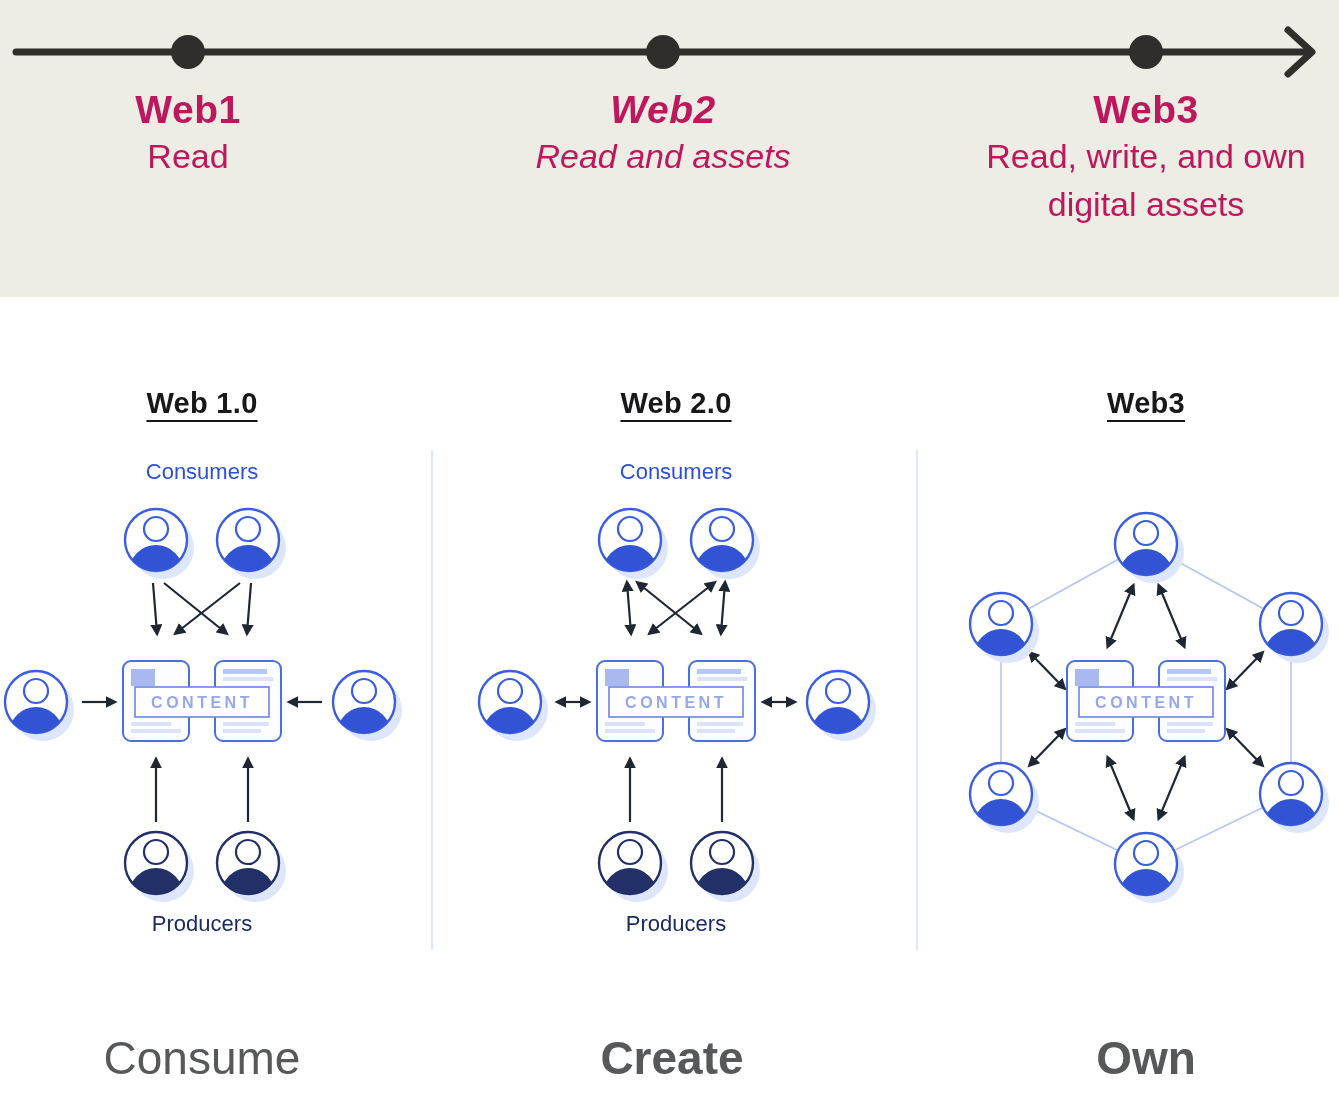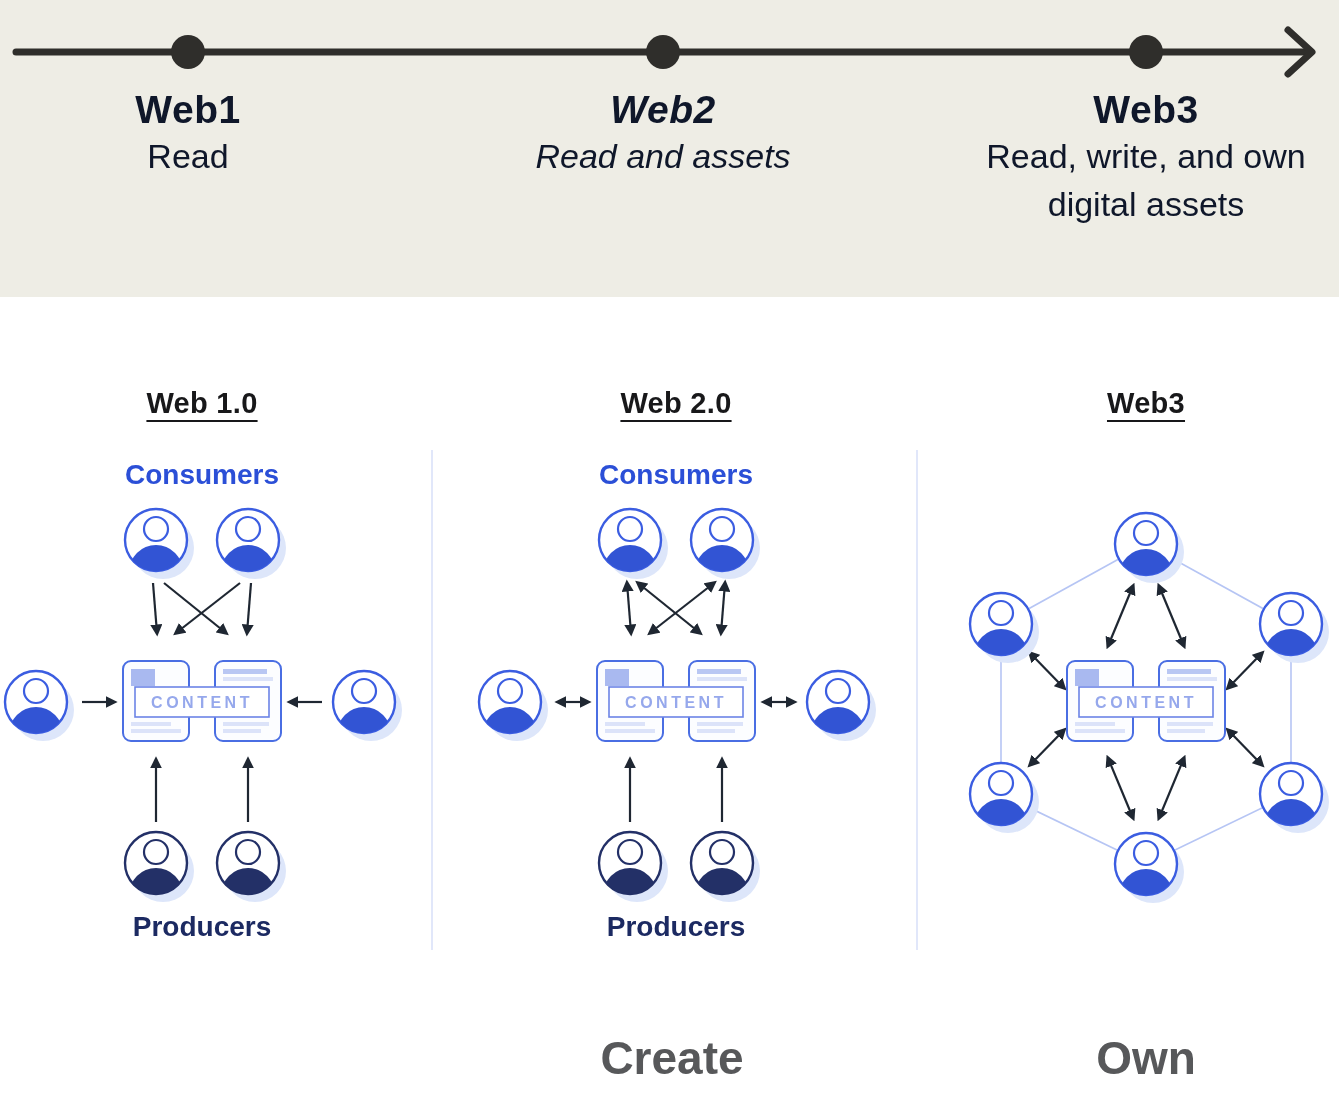--- a/index.html
+++ b/index.html
@@ -5,34 +5,34 @@
   html,body{margin:0;padding:0;background:#ffffff;}
   .stage{position:relative;width:1339px;height:1100px;background:#ffffff;
          font-family:"Liberation Sans",sans-serif;overflow:hidden;}
   .hero{position:absolute;top:0;left:0;width:1339px;height:297px;background:#eeede5;}
   svg.layer{position:absolute;top:0;left:0;}
   
   .tl{stroke:#2f2e2b;stroke-width:7;stroke-linecap:round;fill:none;}
   .dot{fill:#2f2e2b;}
   
   .milestone{position:absolute;top:88px;transform:translateX(-50%);
-             text-align:center;color:#0f172a;}
+             text-align:center;color:#be185d;}
   .m-label{font-size:39px;font-weight:bold;letter-spacing:.5px;}
   .m-desc{font-size:34px;line-height:1.42;}
   .ms-web1{left:188px;}
   .ms-web2{left:663px;font-style:italic;}
   .ms-web3{left:1146px;}
   .ms-web3 .m-desc{width:392px;}
   
   .col-title{position:absolute;top:387px;transform:translateX(-50%);
              font-size:29px;font-weight:bold;color:#18181a;letter-spacing:.3px;
              text-decoration:underline;text-underline-offset:7px;text-decoration-thickness:2px;}
   .ct-1{left:202px;}.ct-2{left:676px;}.ct-3{left:1146px;}
   
-  .role-label{position:absolute;transform:translateX(-50%);font-size:28px;font-weight:bold;}
+  .role-label{position:absolute;transform:translateX(-50%);font-size:22px;font-weight:normal;}
   .consumers{top:459px;color:#2b4fd7;}
   .producers{top:911px;color:#1c2a62;}
   .rl-1{left:202px;}.rl-2{left:676px;}
   
   .mode{position:absolute;top:1031px;transform:translateX(-50%);
         font-size:46px;color:#57585a;}
   .mode-1{left:202px;}.mode-2{left:672px;font-weight:bold;}.mode-3{left:1146px;font-weight:bold;}
   
   .arr{stroke:#1f2732;stroke-width:2.2;fill:none;marker-end:url(#ah);}
   .arr2{marker-start:url(#ah);}
@@ -190,16 +190,17 @@
 
   <div class="col-title ct-1">Web 1.0</div>
   <div class="col-title ct-2">Web 2.0</div>
   <div class="col-title ct-3">Web3</div>
 
   <div class="role-label consumers rl-1">Consumers</div>
   <div class="role-label consumers rl-2">Consumers</div>
   <div class="role-label producers rl-1">Producers</div>
   <div class="role-label producers rl-2">Producers</div>
 
+  <div class="mode mode-1">Consume</div>
   <div class="mode mode-2">Create</div>
   <div class="mode mode-3">Own</div>
 
 </div>
 
 </body></html>

